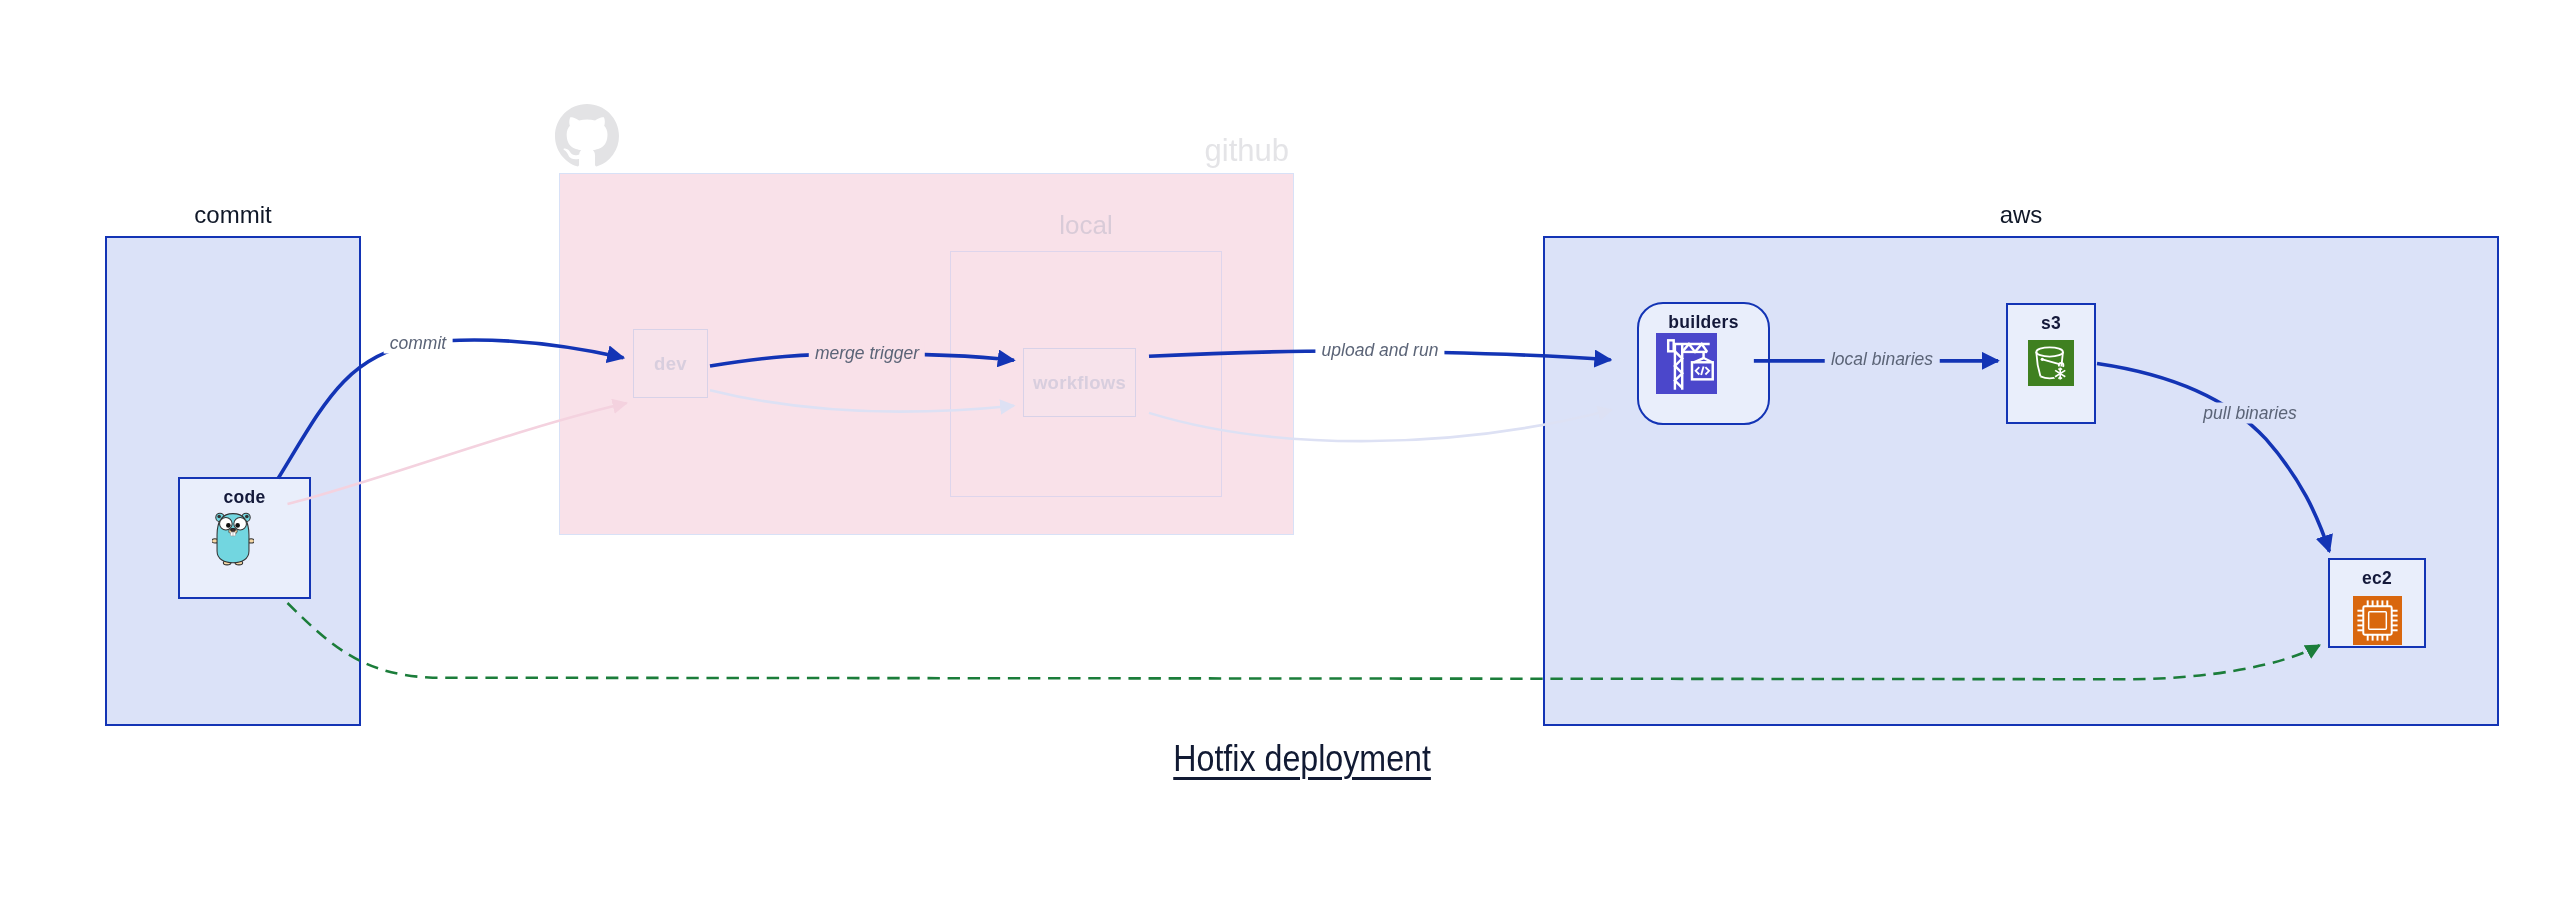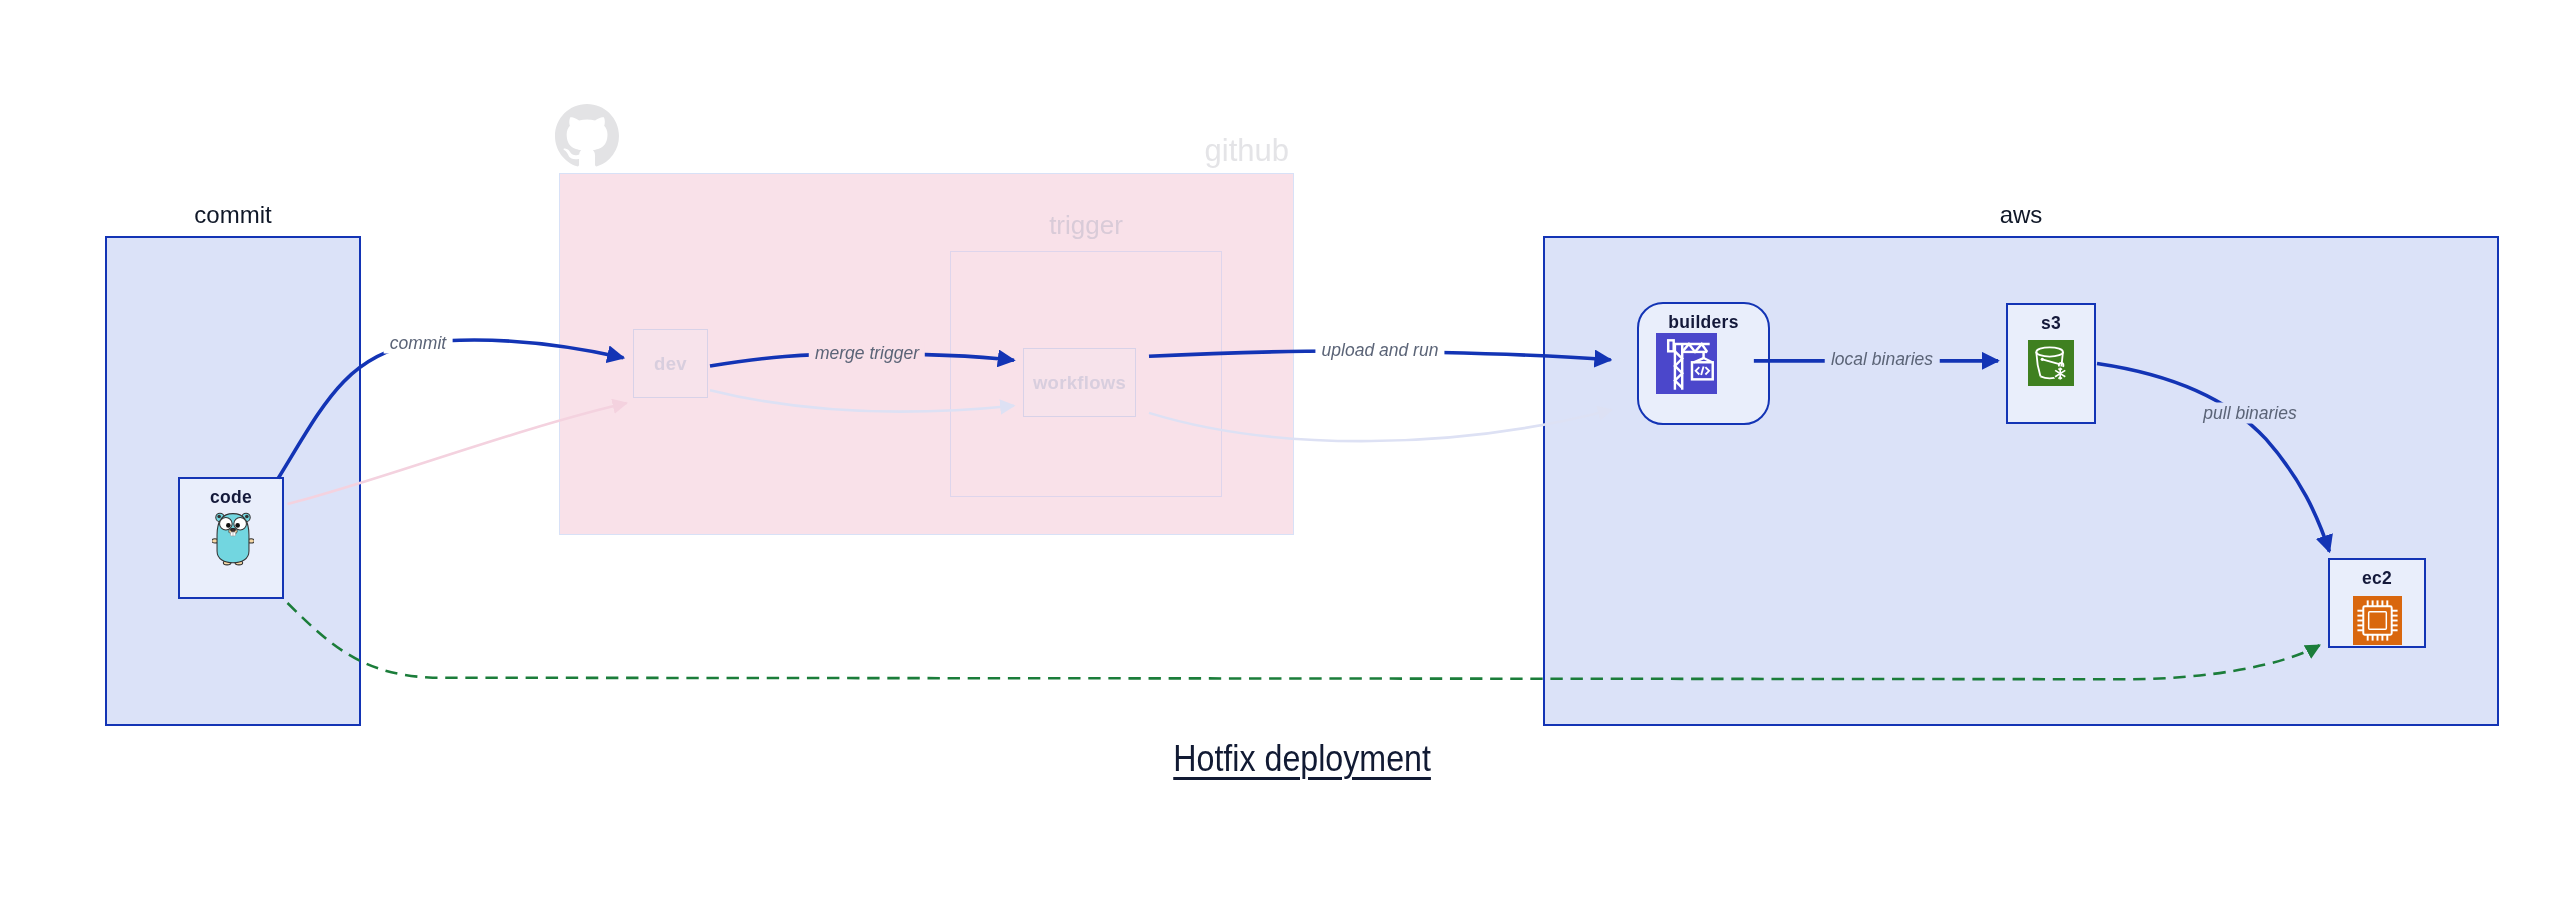--- a/index.html
+++ b/index.html
@@ -35,30 +35,30 @@
 <body>
 
 <div class="canvas">
 
   <div class="group-box" style="left:105px;top:236px;width:256px;height:490px;"></div>
   <div class="group-label" style="left:105px;top:201px;width:256px;">commit</div>
 
   <div class="group-box github-box" style="left:559px;top:173px;width:735px;height:362px;"></div>
   <div class="group-label github-label" style="left:779px;top:133px;width:510px;">github</div>
   <div class="master-box" style="left:950px;top:251px;width:272px;height:246px;"></div>
-  <div class="group-label master-label" style="left:950px;top:210px;width:272px;">trigger</div>
+  <div class="group-label master-label" style="left:950px;top:210px;width:272px;">local</div>
 
   <svg class="icon" style="left:555px;top:104px;z-index:2;" width="64" height="64" viewBox="0 0 16 16">
     <path style="fill:var(--octocat);" d="M8 0C3.58 0 0 3.58 0 8c0 3.54 2.29 6.53 5.47 7.59.4.07.55-.17.55-.38 0-.19-.01-.82-.01-1.49-2.01.37-2.53-.49-2.69-.94-.09-.23-.48-.94-.82-1.13-.28-.15-.68-.52-.01-.53.63-.01 1.08.58 1.23.82.72 1.21 1.87.87 2.33.66.07-.52.28-.87.51-1.07-1.78-.2-3.64-.89-3.64-3.95 0-.87.31-1.59.82-2.15-.08-.2-.36-1.02.08-2.12 0 0 .67-.21 2.2.82.64-.18 1.32-.27 2-.27s1.36.09 2 .27c1.53-1.04 2.2-.82 2.2-.82.44 1.1.16 1.92.08 2.12.51.56.82 1.27.82 2.15 0 3.07-1.87 3.75-3.65 3.95.29.25.54.73.54 1.48 0 1.07-.01 1.93-.01 2.2 0 .21.15.46.55.38A8.012 8.012 0 0 0 16 8c0-4.42-3.58-8-8-8z"></path>
   </svg>
 
   <div class="group-box" style="left:1543px;top:236px;width:956px;height:490px;"></div>
   <div class="group-label" style="left:1543px;top:201px;width:956px;">aws</div>
 
-  <div class="node" style="left:178px;top:477px;width:106px;height:122px;">
+  <div class="node" style="left:178px;top:477px;width:133px;height:122px;">
     <div class="node-label">code</div>
   </div>
   <svg class="icon" style="left:212px;top:510px;" width="42" height="56" viewBox="0 0 100 130">
     <g stroke="#333333" stroke-width="2.5">
       <circle cx="19" cy="16" r="10" style="fill:var(--gopher-body);"></circle>
       <circle cx="81" cy="16" r="10" style="fill:var(--gopher-body);"></circle>
       <circle cx="17" cy="14" r="3" fill="#333333"></circle>
       <circle cx="83" cy="14" r="3" fill="#333333"></circle>
       <ellipse cx="7" cy="72" rx="8" ry="5" style="fill:var(--gopher-skin);"></ellipse>
       <ellipse cx="93" cy="72" rx="8" ry="5" style="fill:var(--gopher-skin);"></ellipse>

